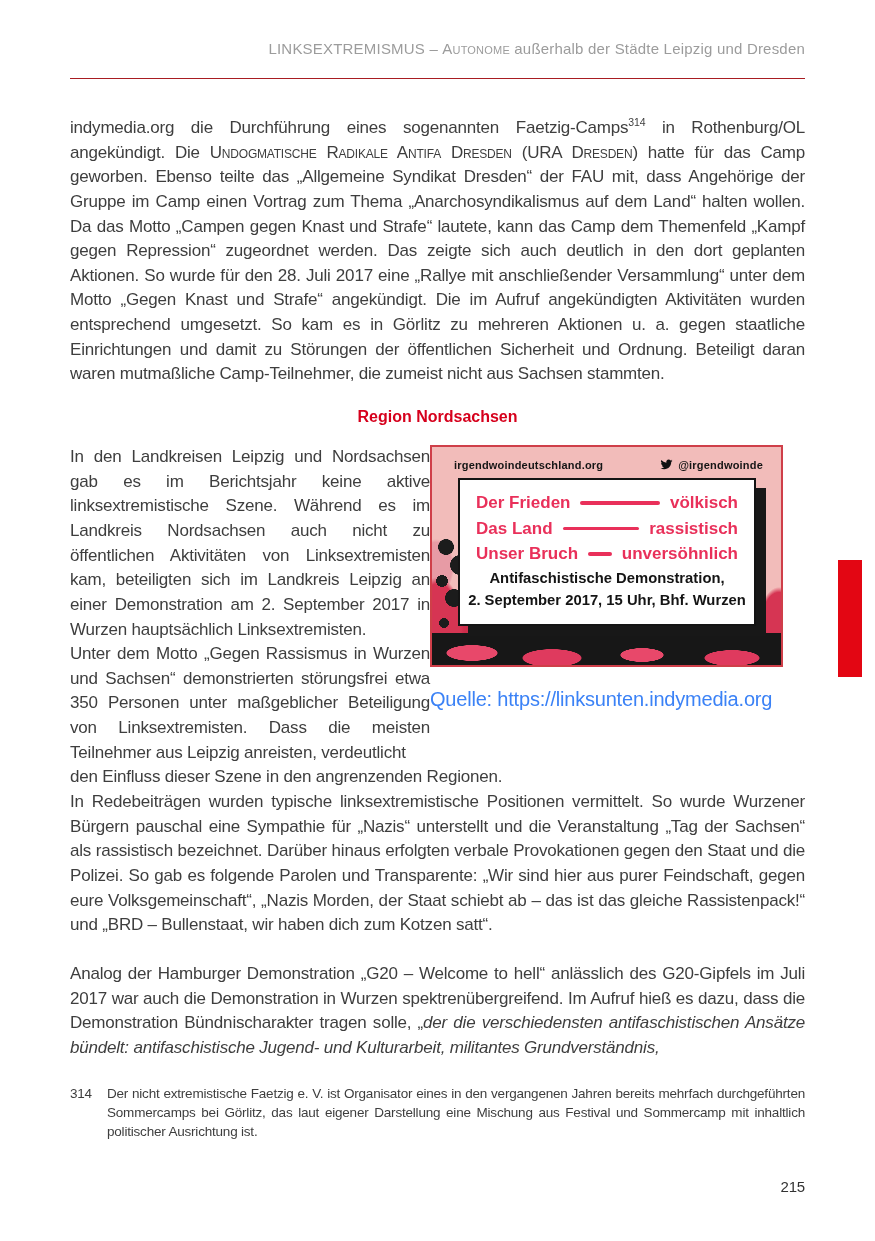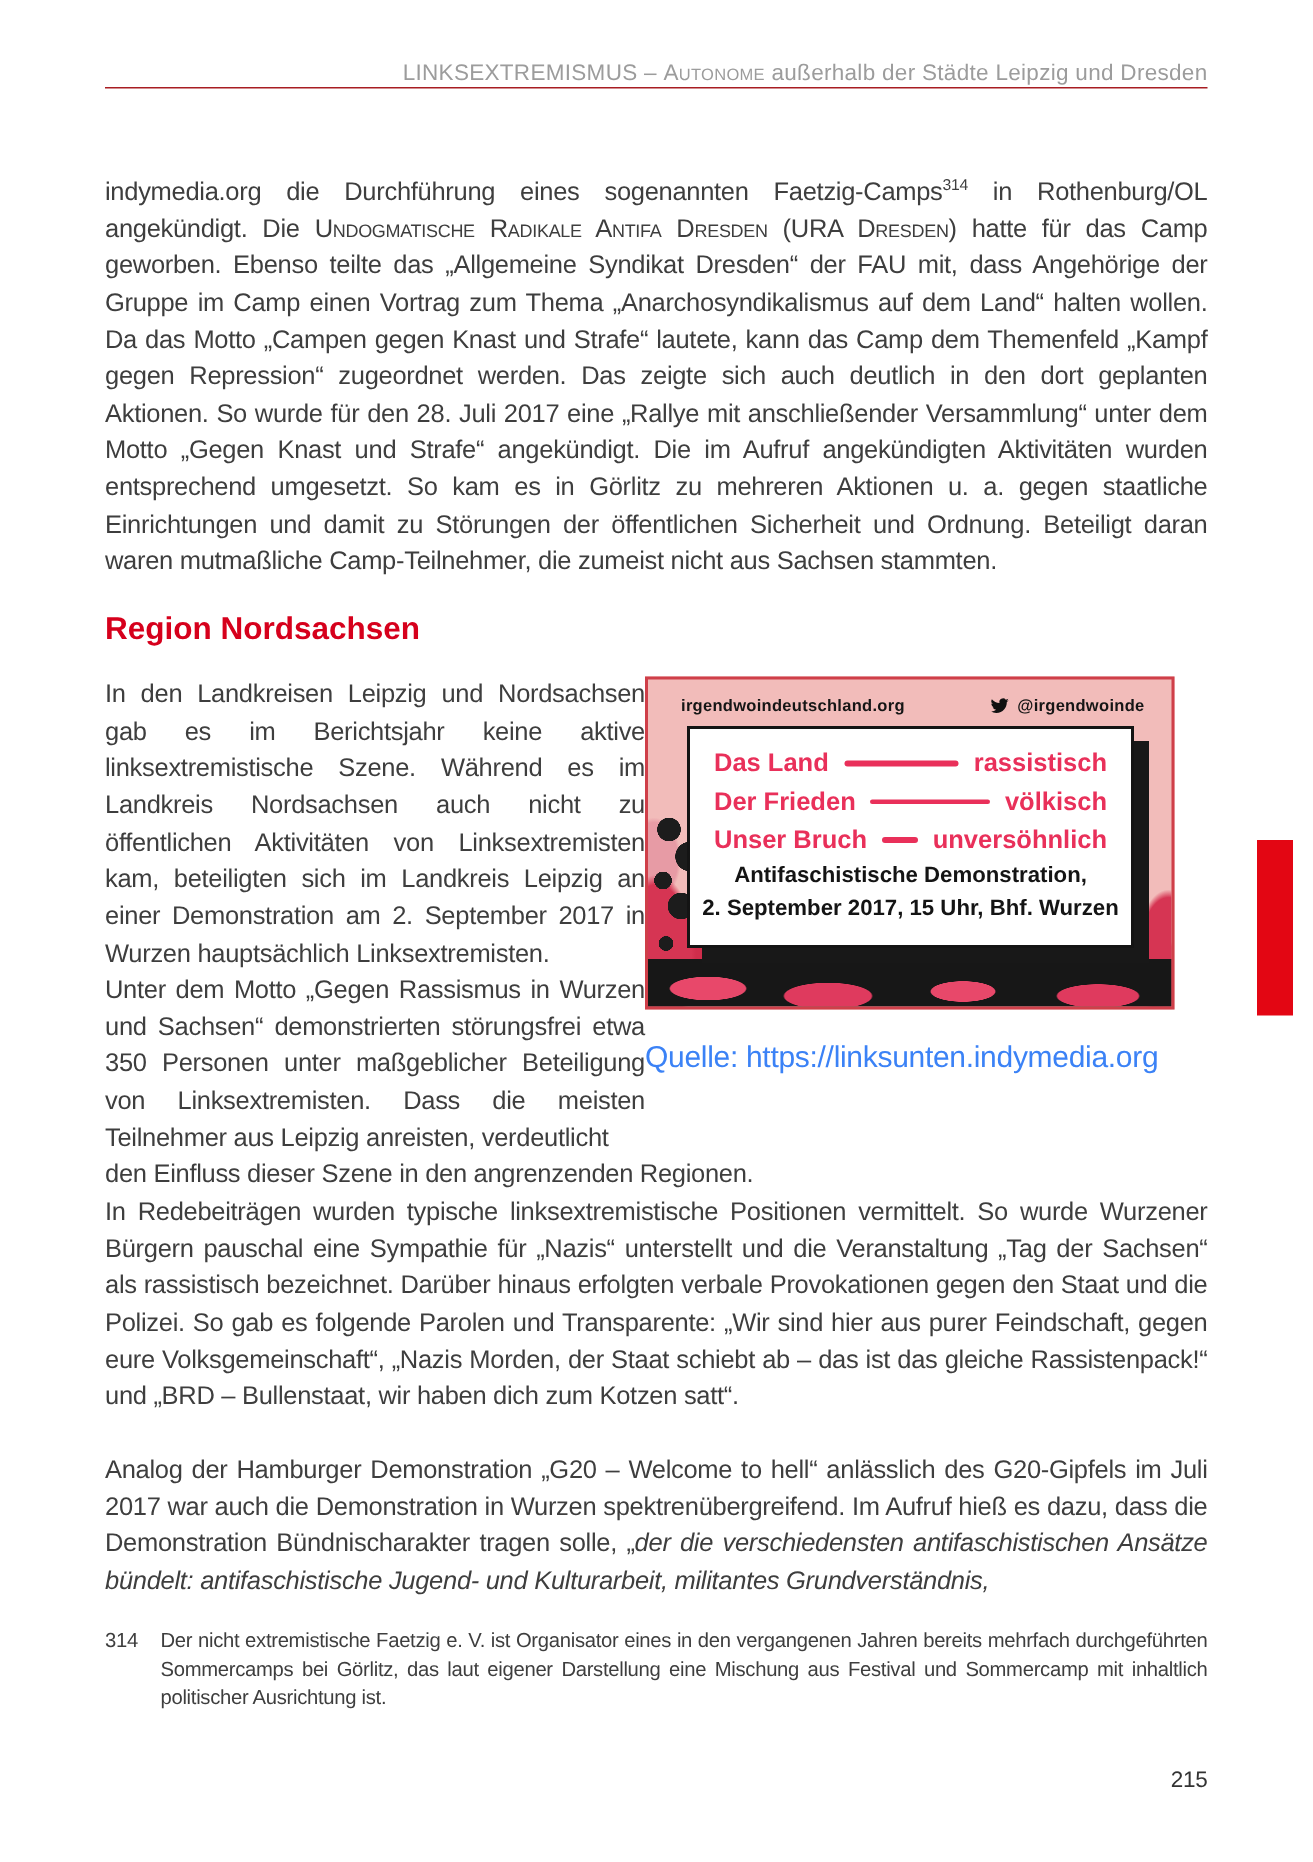--- a/index.html
+++ b/index.html
@@ -15,31 +15,31 @@
   body{
     width:875px;height:1241px;position:relative;overflow:hidden;
     font-family:"Liberation Sans", sans-serif;
     color:var(--text);
     letter-spacing:-0.2px;
   }
   
   .header{
     position:absolute;top:40px;left:70px;width:735px;
     text-align:right;color:var(--header_gray);
-    font-size:15px;padding-bottom:1px;
+    font-size:15px;padding-bottom:21px;
     border-bottom:1.8px solid var(--rule);
     letter-spacing:0.2px;
   }
   .seg-smallcaps{font-variant:small-caps;}
   .seg-italic{font-style:italic;}
   sup{font-size:10.5px;line-height:0;}
   
   .main{position:absolute;top:116px;left:70px;width:735px;}
   p.body{font-size:17px;line-height:1.45;text-align:justify;color:var(--text);}
-  h2.region{color:var(--accent);font-size:21px;font-weight:bold;margin:21px 0 19px 0;letter-spacing:0;}
+  h2.region{color:var(--accent);font-size:16px;font-weight:bold;margin:21px 0 19px 0;letter-spacing:0;text-align:center;}
   .columns{display:flex;align-items:flex-start;margin:0 0 0 0;}
   .col-text{width:360px;flex:0 0 360px;}
   .figure{flex:1;}
   
   .poster{
     width:353px;height:222px;position:relative;
     border:2px solid #cf3f49;
     background-color:#f2bcba;
     background-image:
       radial-gradient(circle 8px  at 14px 100px, #1c1c1c 97%, transparent 100%),
@@ -121,28 +121,28 @@
           <span>irgendwoindeutschland.org</span>
           <span class="poster-handle">
             <svg width="13" height="13" viewBox="0 0 24 24" aria-hidden="true">
                 <path fill="#111111" d="M23 5.1c-.8.4-1.7.7-2.6.8a4.6 4.6 0 0 0 2-2.5c-.9.5-1.9.9-2.9 1.1a4.5 4.5 0 0 0-7.8 4.1A12.9 12.9 0 0 1 2.3 3.9a4.5 4.5 0 0 0 1.4 6 4.4 4.4 0 0 1-2-.6v.1c0 2.2 1.5 4 3.6 4.4-.7.2-1.4.2-2 .1a4.5 4.5 0 0 0 4.2 3.1A9 9 0 0 1 .9 18.9a12.7 12.7 0 0 0 6.9 2c8.3 0 12.9-6.9 12.9-12.9v-.6c.9-.6 1.6-1.4 2.3-2.3z"></path>
               </svg>
             <span>@irgendwoinde</span>
           </span>
         </div>
         <div class="poster-box">
           <div class="slogan-row">
+            <span>Der Frieden</span>
+            <span class="slogan-dash"></span>
+            <span>völkisch</span>
+          </div>
+          <div class="slogan-row">
             <span>Das Land</span>
             <span class="slogan-dash"></span>
             <span>rassistisch</span>
-          </div>
-          <div class="slogan-row">
-            <span>Der Frieden</span>
-            <span class="slogan-dash"></span>
-            <span>völkisch</span>
           </div>
           <div class="slogan-row">
             <span>Unser Bruch</span>
             <span class="slogan-dash"></span>
             <span>unversöhnlich</span>
           </div>
           <div class="poster-event">
             <div>Antifaschistische Demonstration,</div>
             <div>2. September 2017, 15 Uhr, Bhf. Wurzen</div>
           </div>

